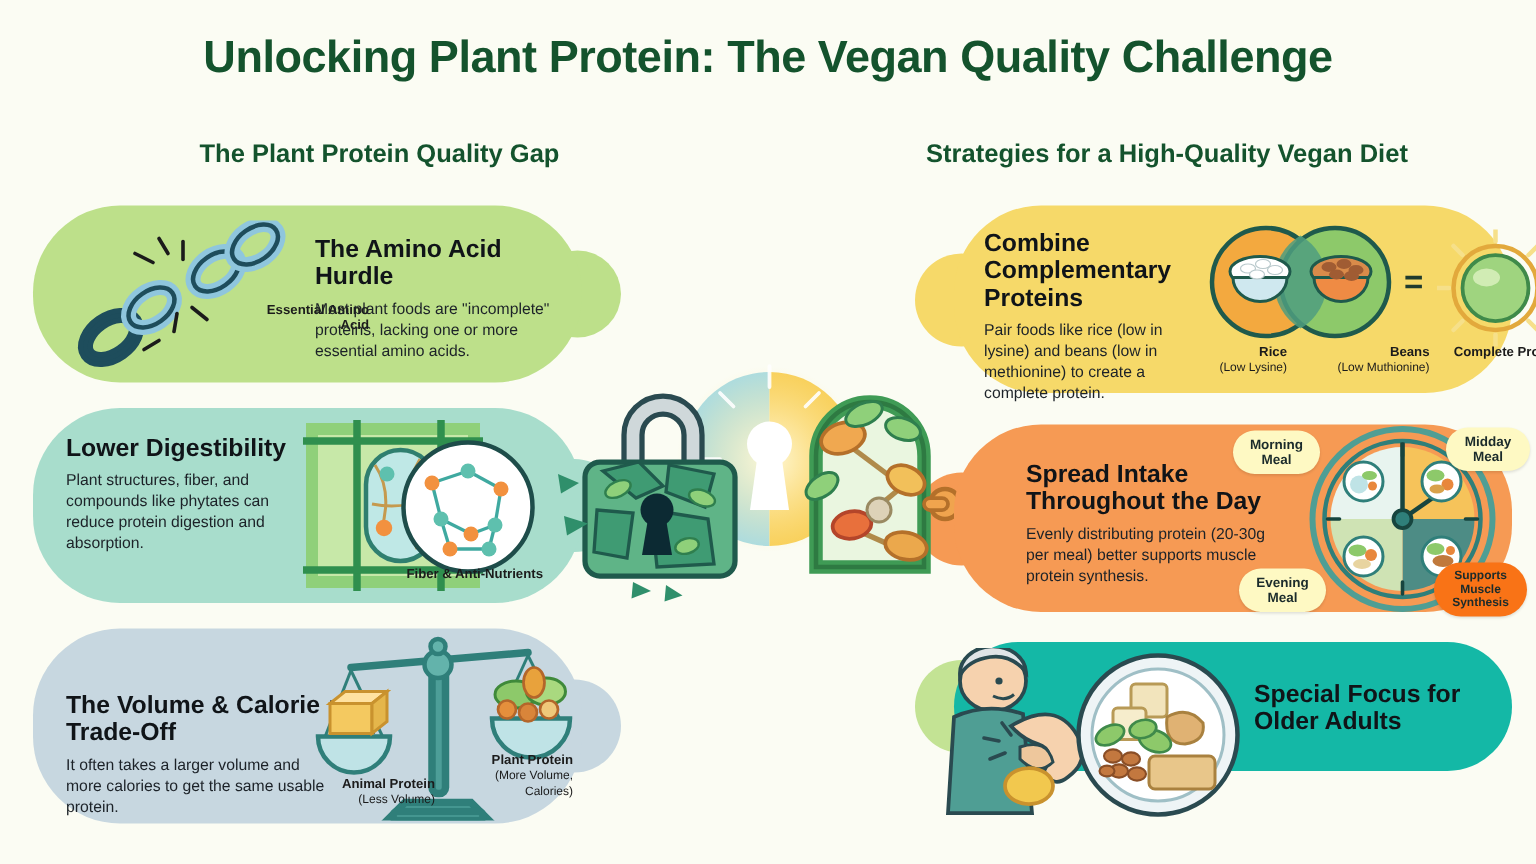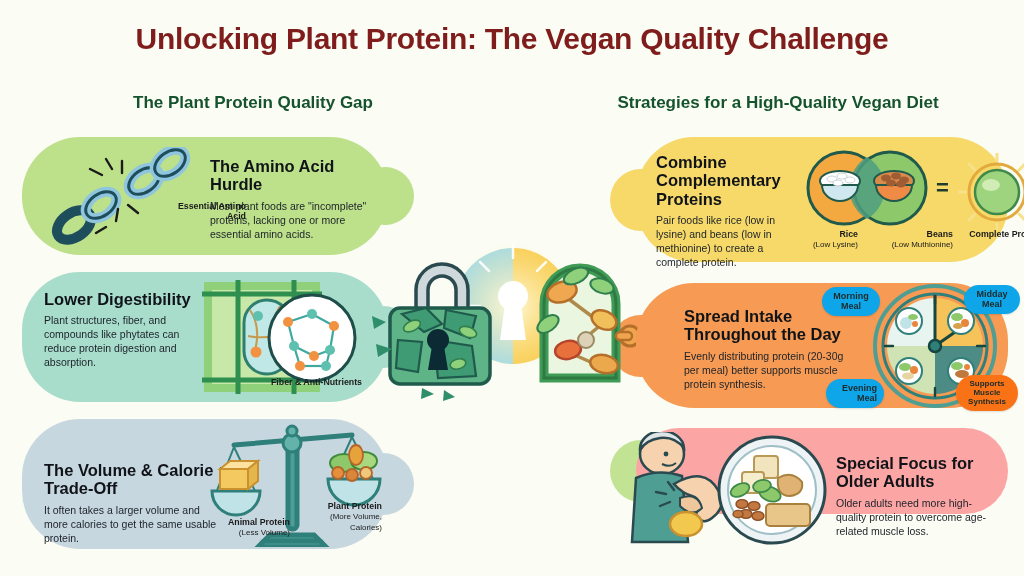--- a/index.html
+++ b/index.html
@@ -9,21 +9,21 @@
     background:#fbfcf3;
     position:relative;
     color:#1b1b1b;
   }
 
   
   #main-title{
     position:absolute; top:22px; left:0; width:100%;
     text-align:center;
     font-size:30px; font-weight:bold;
-    color:#7f1d1d;
+    color:#14532d;
     letter-spacing:-0.3px;
   }
   .col-head{
     position:absolute; top:93px;
     font-size:17px; font-weight:bold; color:#14532d;
     text-align:center;
   }
   #head-left{ left:48px; width:410px; }
   #head-right{ left:548px; width:460px; }
 
@@ -56,21 +56,21 @@
   #card-digest  { left:22px;  top:272px; width:366px; height:130px; background:#a8ddcc; }
   #card-digest .tail { right:-26px; background:#a8ddcc; }
   #card-volume  { left:22px;  top:419px; width:366px; height:130px; background:#c7d7e0; }
   #card-volume .tail { right:-26px; background:#c7d7e0; }
 
   
   #card-combine { left:636px; top:137px; width:372px; height:125px; background:#f6d969; }
   #card-combine .tail { left:-26px; background:#f6d969; }
   #card-spread  { left:636px; top:283px; width:372px; height:125px; background:#f69a54; }
   #card-spread .tail { left:-26px; background:#f69a54; }
-  #card-older   { left:636px; top:428px; width:372px; height:86px; background:#fca5a5; }
+  #card-older   { left:636px; top:428px; width:372px; height:86px; background:#14b8a6; }
   #card-older .tail { left:-26px; background:#c3e394; }
 
   
   #card-amino   .txt{ left:188px; top:20px;  width:165px; }
   #card-digest  .txt{ left:22px;  top:18px;  width:152px; }
   #card-volume  .txt{ left:22px;  top:22px;  width:180px;margin-top:20px; }
   #card-combine .txt{ left:20px;  top:16px;  width:148px; }
   #card-spread  .txt{ left:48px;  top:24px;  width:176px; }
   #card-older   .txt{ left:200px; top:26px;  width:166px; }
 
@@ -86,21 +86,21 @@
   #center-scene{ position:absolute; left:372px; top:228px; width:282px; height:200px; }
 
   
   .bubble{
     position:absolute; border-radius:18px;
     padding:4px 7px; text-align:center;
     font-size:9px; font-weight:bold; line-height:1.15;
     color:#1b2b2b;
     box-shadow:0 1px 2px rgba(0,0,0,.12);
   }
-  .bubble.cream{ background:#0ea5e9; }
+  .bubble.cream{ background:#fef9c3; }
   .bubble.ice  { background:#f97316; }
 </style>
 </head>
 <body>
 
 <div id="main-title">Unlocking Plant Protein: The Vegan Quality Challenge</div>
 <div class="col-head" id="head-left">The Plant Protein Quality Gap</div>
 <div class="col-head" id="head-right">Strategies for a High-Quality Vegan Diet</div>
 
 <div class="card" id="card-amino">
@@ -427,21 +427,21 @@
       <circle cx="95" cy="84" r="3" fill="#e8873c"></circle>
     </g>
   </svg>
 
   <div class="bubble cream" style="left:186px; top:4px; width:58px;">
     <span>Morning Meal</span>
   </div>
   <div class="bubble cream" style="left:328px; top:2px; width:56px;">
     <span>Midday Meal</span>
   </div>
-  <div class="bubble cream" style="left:190px; top:96px; width:58px;text-align:right;">
+  <div class="bubble cream" style="left:190px; top:96px; width:58px;">
     <span>Evening Meal</span>
   </div>
   <div class="bubble ice" style="left:320px; top:92px; width:62px; font-size:8px;">
     <span>Supports Muscle Synthesis</span>
   </div>
 
   <div class="txt">
     <div class="card-title">Spread Intake Throughout the Day</div>
     <div class="card-body">Evenly distributing protein (20-30g per meal) better supports muscle protein synthesis.</div>
   </div>
@@ -482,15 +482,14 @@
     </g>
     <g fill="#8dc96a" stroke="#3f8a4a" stroke-width="1.8">
       <ellipse cx="24" cy="56" rx="10" ry="6" transform="rotate(-25 24 56)"></ellipse>
       <ellipse cx="54" cy="60" rx="11" ry="7" transform="rotate(20 54 60)"></ellipse>
       <ellipse cx="46" cy="52" rx="9" ry="6" transform="rotate(-12 46 52)"></ellipse>
     </g>
   </svg>
 
   <div class="txt">
     <div class="card-title">Special Focus for Older Adults</div>
-    <div class="card-body">Older adults need more high-quality protein to overcome age-related muscle loss.</div>
   </div>
 </div>
 
 </body></html>

